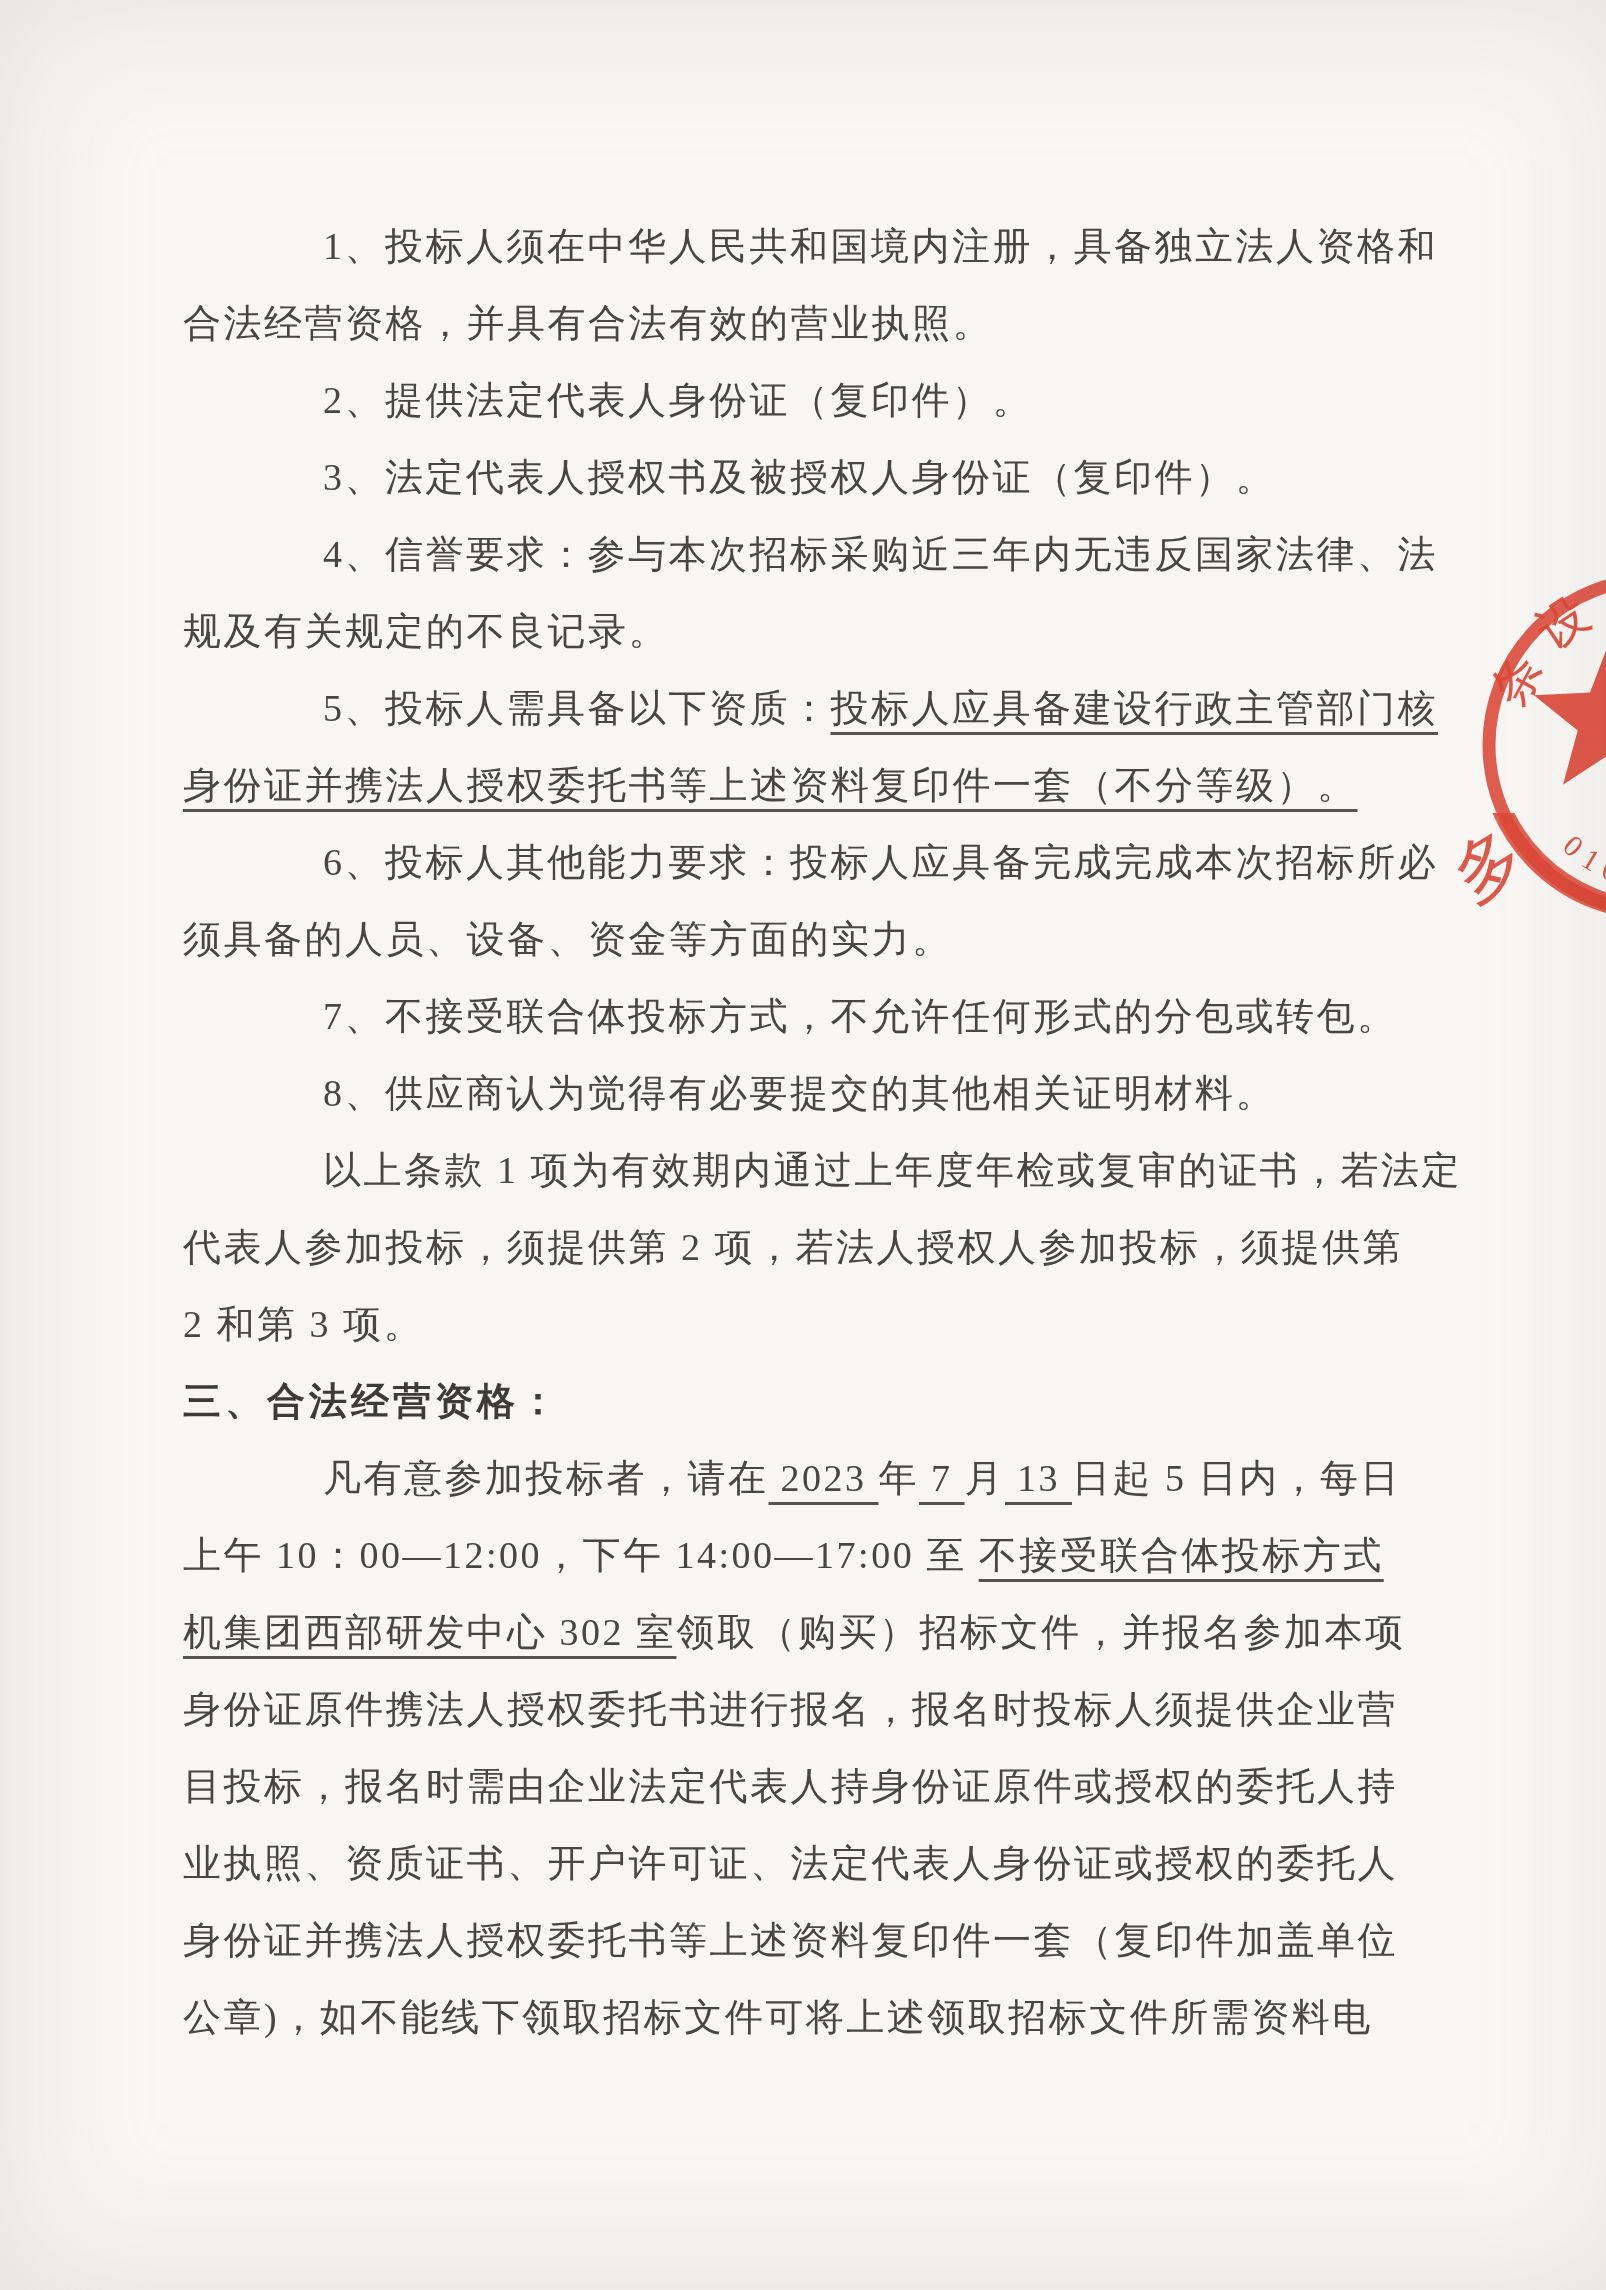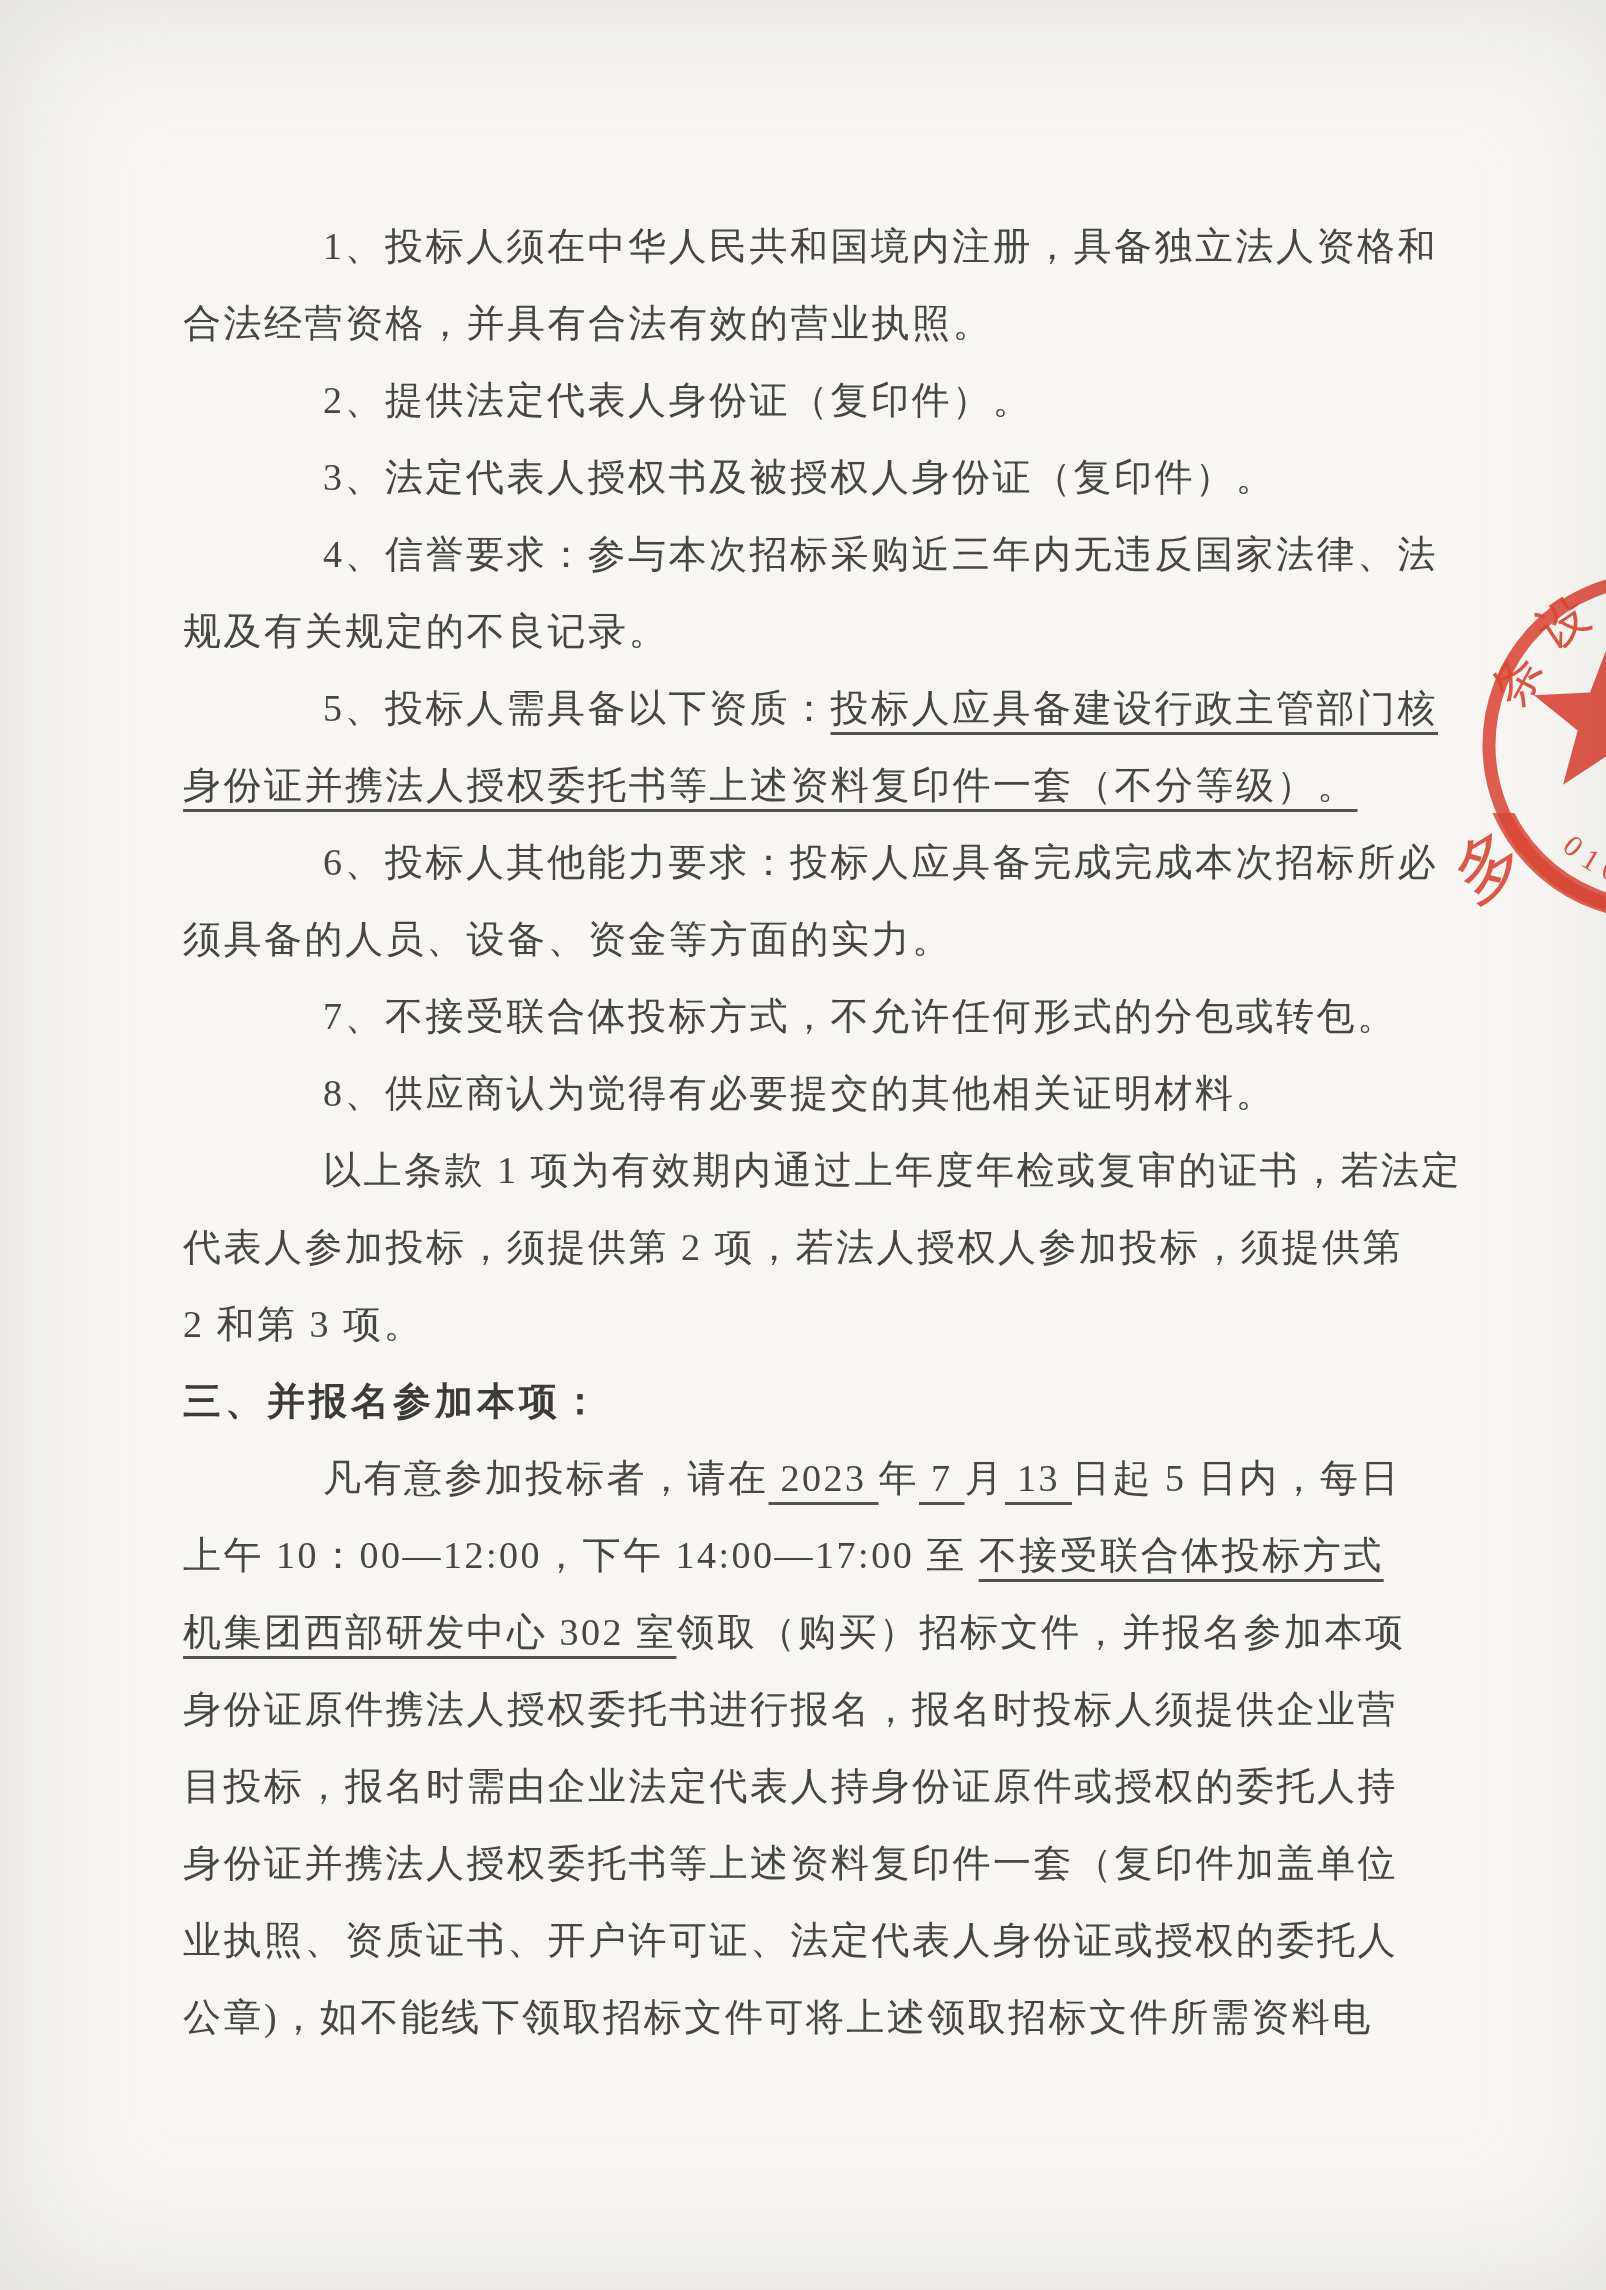--- a/index.html
+++ b/index.html
@@ -66,28 +66,28 @@
       <div class="line"><span class="seg">规及有关规定的不良记录。</span></div>
       <div class="line indent"><span class="seg">5、投标人需具备以下资质：</span><span class="seg-u">投标人应具备建设行政主管部门核</span></div>
       <div class="line"><span class="seg-u">身份证并携法人授权委托书等上述资料复印件一套（不分等级）。</span></div>
       <div class="line indent"><span class="seg">6、投标人其他能力要求：投标人应具备完成完成本次招标所必</span></div>
       <div class="line"><span class="seg">须具备的人员、设备、资金等方面的实力。</span></div>
       <div class="line indent"><span class="seg">7、不接受联合体投标方式，不允许任何形式的分包或转包。</span></div>
       <div class="line indent"><span class="seg">8、供应商认为觉得有必要提交的其他相关证明材料。</span></div>
       <div class="line indent"><span class="seg">以上条款 1 项为有效期内通过上年度年检或复审的证书，若法定</span></div>
       <div class="line"><span class="seg">代表人参加投标，须提供第 2 项，若法人授权人参加投标，须提供第</span></div>
       <div class="line"><span class="seg">2 和第 3 项。</span></div>
-      <div class="line bold"><span class="seg">三、并报名参加本项：</span></div>
+      <div class="line bold"><span class="seg">三、合法经营资格：</span></div>
       <div class="line indent"><span class="seg">凡有意参加投标者，请在</span><span class="seg-u"> 2023 </span><span class="seg">年</span><span class="seg-u"> 7 </span><span class="seg">月</span><span class="seg-u"> 13 </span><span class="seg">日起 5 日内，每日</span></div>
       <div class="line"><span class="seg">上午 10：00—12:00，下午 14:00—17:00 至 </span><span class="seg-u">不接受联合体投标方式</span></div>
       <div class="line"><span class="seg-u">机集团西部研发中心 302 室</span><span class="seg">领取（购买）招标文件，并报名参加本项</span></div>
       <div class="line"><span class="seg">身份证原件携法人授权委托书进行报名，报名时投标人须提供企业营</span></div>
       <div class="line"><span class="seg">目投标，报名时需由企业法定代表人持身份证原件或授权的委托人持</span></div>
+      <div class="line"><span class="seg">业执照、资质证书、开户许可证、法定代表人身份证或授权的委托人</span></div>
       <div class="line"><span class="seg">身份证并携法人授权委托书等上述资料复印件一套（复印件加盖单位</span></div>
-      <div class="line"><span class="seg">业执照、资质证书、开户许可证、法定代表人身份证或授权的委托人</span></div>
       <div class="line"><span class="seg">公章)，如不能线下领取招标文件可将上述领取招标文件所需资料电</span></div>
     </div>
 
   <svg class="stamp" viewBox="0 0 400 400" width="400" height="400">
     <defs>
       <path id="arcTop" d="M 64,200 A 136,136 0 0 1 336,200" fill="none"></path>
       <path id="arcBottom" d="M 85,272 A 128,128 0 0 0 315,272" fill="none"></path>
       <clipPath id="bottomClip">
           <rect x="0" y="268" width="400" height="132"></rect>
         </clipPath>

